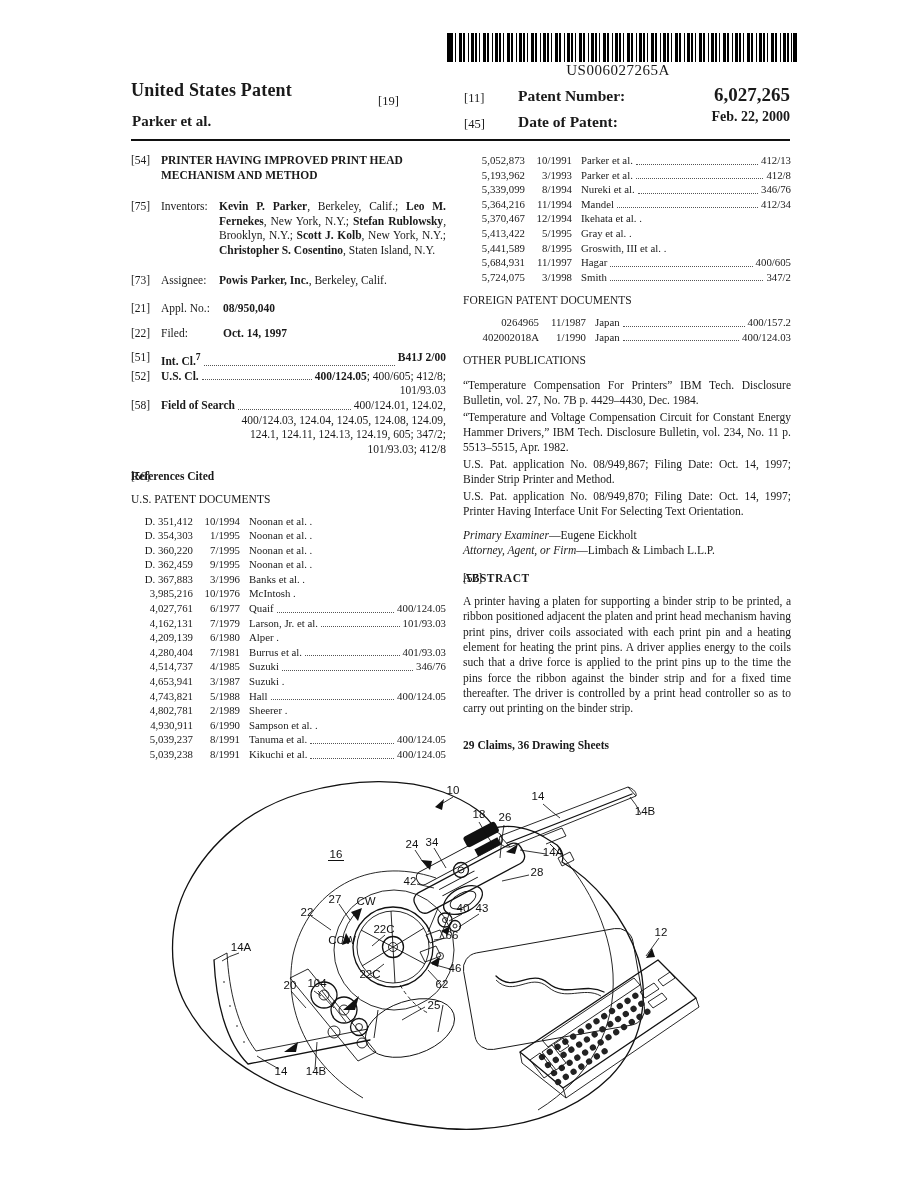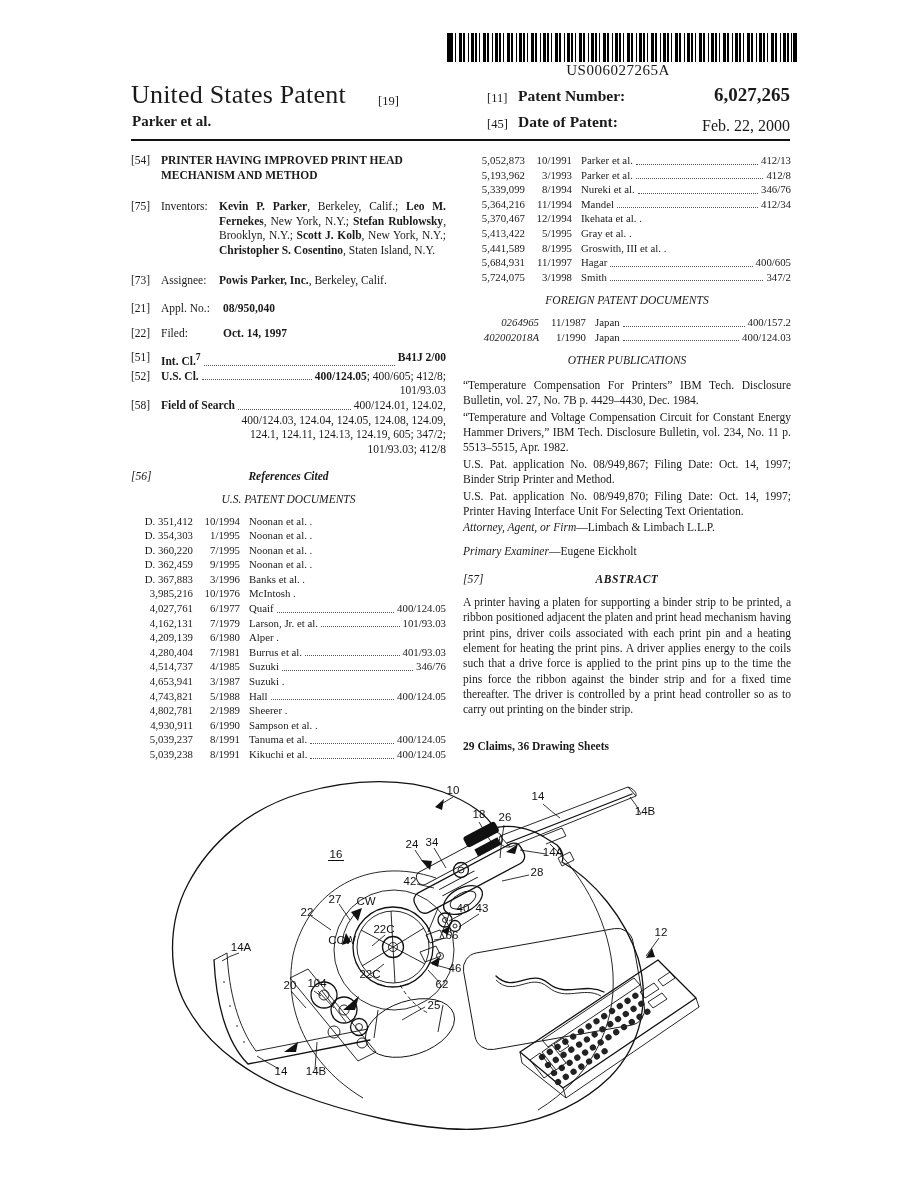--- a/index.html
+++ b/index.html
@@ -7,48 +7,48 @@
         font-family:"Liberation Serif",serif;overflow:hidden;}
   
   .barcode{position:absolute;left:447px;top:33px;width:342px;height:29px;
     border-left:4px solid #000;border-right:4px solid #000;
     background:repeating-linear-gradient(90deg,#000 0 2px,#fff 2px 4px,#000 4px 5px,#fff 5px 8px,
       #000 8px 11px,#fff 11px 12px,#000 12px 14px,#fff 14px 17px,#000 17px 18px,#fff 18px 20px,
       #000 20px 23px,#fff 23px 24px);}
   .barcode-num{position:absolute;left:447px;top:62px;width:342px;text-align:center;
     font-size:15px;letter-spacing:.5px;}
   
-  .ttl{position:absolute;left:131px;top:80px;font-size:26px;font-weight:normal;letter-spacing:.2px;}
+  .ttl{position:absolute;left:131px;top:80px;font-size:18px;font-weight:bold;letter-spacing:.2px;}
   .ttl-br{position:absolute;left:378px;top:94px;font-size:12.5px;}
   .party{position:absolute;left:132px;top:113px;font-size:15px;font-weight:bold;}
-  .h-br{position:absolute;left:487px;font-size:12.5px;}
+  .h-br{position:absolute;left:464px;font-size:12.5px;}
   .h-lab{position:absolute;left:518px;font-size:15.5px;font-weight:bold;}
   .h-num{position:absolute;right:110px;top:84px;font-size:19px;font-weight:bold;}
-  .h-date{position:absolute;right:110px;top:117px;font-size:16px;font-weight:normal;}
+  .h-date{position:absolute;right:110px;top:109px;font-size:14px;font-weight:bold;}
   .rule{position:absolute;left:131px;top:139px;width:659px;height:2px;background:#111;}
   
   .cols{position:absolute;left:131px;top:153px;width:660px;display:flex;gap:17px;}
   .colL{width:315px;font-size:11.5px;line-height:14.6px;}
   .colR{width:328px;font-size:11.5px;line-height:14.6px;}
   .row{display:flex;}
   .code{flex:0 0 30px;}
   .lab{flex:0 0 58px;}
   .bold{font-weight:bold;}
   .just{text-align:justify;}
   .dots{flex:1 1 auto;min-width:10px;border-bottom:1.6px dotted #555;margin:0 3px 3px 3px;}
   .r-align{text-align:right;}
-  .center-head{position:relative;text-align:center;font-style:italic;}
+  .center-head{position:relative;text-align:left;}
   .center-head .code{position:absolute;left:0;top:0;}
   
   .cit-row{display:flex;white-space:nowrap;font-size:10.8px;line-height:14.6px;}
   .cit-num{flex:0 0 62px;text-align:right;}
   .cit-date{flex:0 0 47px;text-align:right;}
   .cit-name{margin-left:9px;}
   .cit-dots{flex:1 1 auto;min-width:8px;border-bottom:1.6px dotted #555;margin:0 3px 3px 3px;}
-  .fnum .cit-num{flex:0 0 76px;font-style:italic;}
+  .fnum .cit-num{flex:0 0 76px;}
   .pub{ text-align:justify;margin-bottom:1px;line-height:15.4px;}
   .ital{font-style:italic;}
   .claims{font-weight:bold;text-align:left;}
   
   .fig{position:absolute;left:138px;top:780px;}
   .fig-t{font-family:"Liberation Sans",sans-serif;font-size:11.5px;fill:#111;text-anchor:middle;}
   svg .ln{fill:none;stroke:#111;stroke-width:1.3;stroke-linecap:round;stroke-linejoin:round;}
   svg .thin{fill:none;stroke:#111;stroke-width:0.9;}
   svg .ldr{fill:none;stroke:#111;stroke-width:0.85;}
   svg .blk{fill:#111;stroke:none;}
@@ -328,25 +328,25 @@
       <div class="center-head" style="margin-top:9px;margin-bottom:10px">
         <span>OTHER PUBLICATIONS</span>
       </div>
       <div id="pub-list">
           <div class="pub">“Temperature Compensation For Printers” IBM Tech. Disclosure Bulletin, vol. 27, No. 7B p. 4429–4430, Dec. 1984.</div>
           <div class="pub">“Temperature and Voltage Compensation Circuit for Constant Energy Hammer Drivers,” IBM Tech. Disclosure Bulletin, vol. 234, No. 11 p. 5513–5515, Apr. 1982.</div>
           <div class="pub">U.S. Pat. application No. 08/949,867; Filing Date: Oct. 14, 1997; Binder Strip Printer and Method.</div>
           <div class="pub">U.S. Pat. application No. 08/949,870; Filing Date: Oct. 14, 1997; Printer Having Interface Unit For Selecting Text Orientation.</div>
         </div>
 
+      <div style="margin-top:9px">
+        <span class="ital">Primary Examiner</span><span>—Eugene Eickholt</span>
+      </div>
       <div>
         <span class="ital">Attorney, Agent, or Firm</span><span>—Limbach &amp; Limbach L.L.P.</span>
-      </div>
-      <div style="margin-top:9px">
-        <span class="ital">Primary Examiner</span><span>—Eugene Eickholt</span>
       </div>
 
       <div class="center-head" style="margin-top:13px;margin-bottom:9px">
         <span class="code">[57]</span>
         <span class="bold" style="letter-spacing:.5px">ABSTRACT</span>
       </div>
       <div class="just" style="line-height:15.3px">A printer having a platen for supporting a binder strip to be printed, a ribbon positioned adjacent the platen and print head mechanism having print pins, driver coils associated with each print pin and a heating element for heating the print pins. A driver applies energy to the coils such that a drive force is applied to the print pins up to the time the pins force the ribbon against the binder strip and for a fixed time thereafter. The driver is controlled by a print head controller so as to carry out printing on the binder strip.</div>
 
       <div class="claims" style="margin-top:21px">29 Claims, 36 Drawing Sheets</div>
     </div>

